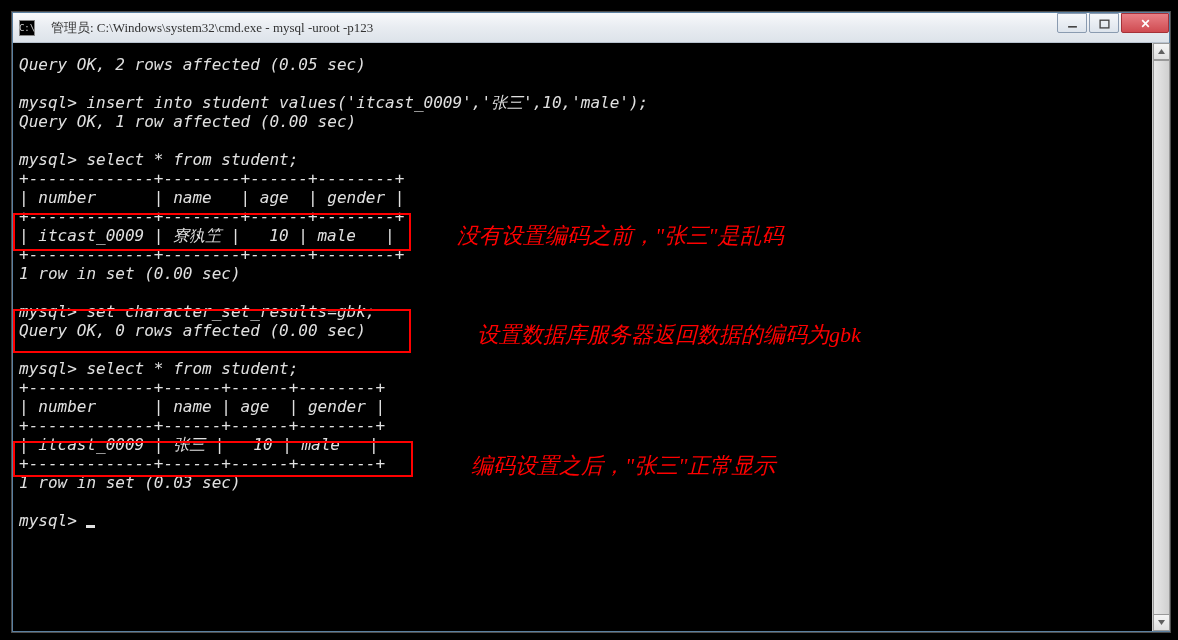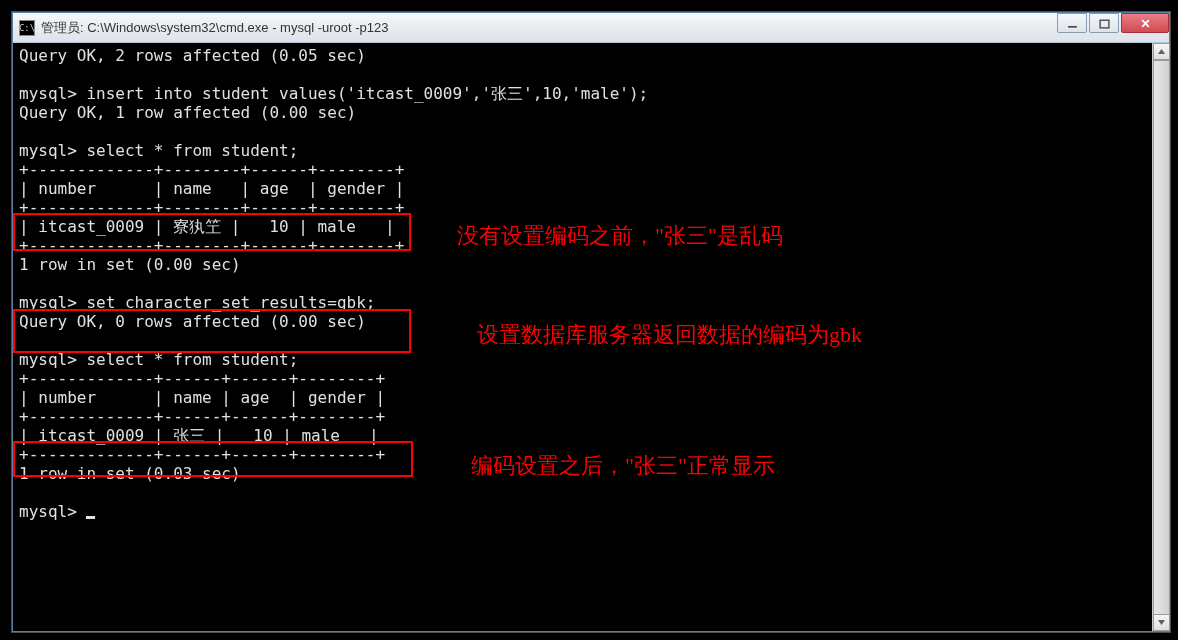--- a/index.html
+++ b/index.html
@@ -49,21 +49,22 @@
       font-size: 9px;
       color: #ccc;
       display: flex;
       align-items: center;
       justify-content: center;
       margin-right: 6px;
     }
     .titlebar-text {
       font-size: 13px;
       color: #333;
-      font-family: Liberation Sans, sans-serif;
+      font-family: Liberation Serif, serif;
+      margin-left: 10px;
     }
     .window-controls {
       position: absolute;
       right: 0;
       top: 0;
       display: flex;
       gap: 2px;
     }
     .win-btn {
       width: 30px;
@@ -87,22 +88,23 @@
       width: 11px;
       height: 11px;
     }
     .terminal {
       position: absolute;
       top: 30px;
       left: 0;
       right: 0;
       bottom: 0;
       background: #000;
-      padding: 3px 6px;
+      padding: 12px 6px;
       overflow: hidden;
+      font-style: italic;
     }
     .terminal-content {
       color: #e0e0e0;
       font-family: "NSimSun", "SimSun", "Consolas", monospace;
       font-size: 16px;
       line-height: 19px;
       white-space: pre;
       position: relative;
     }
     .scrollbar {

